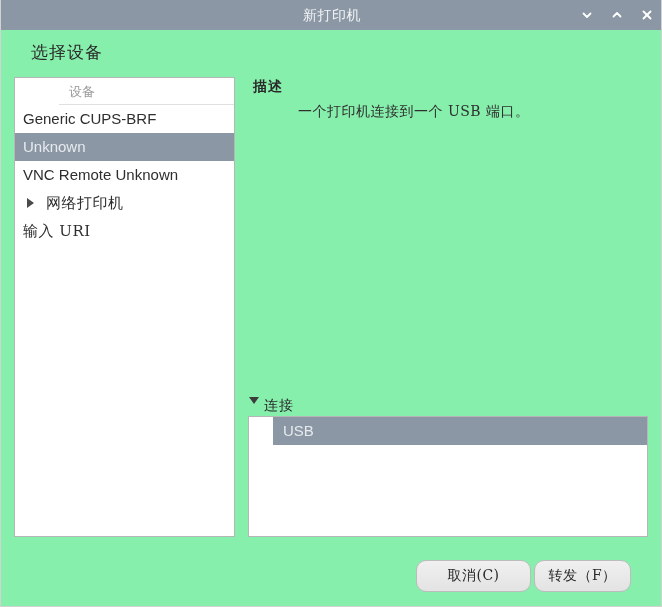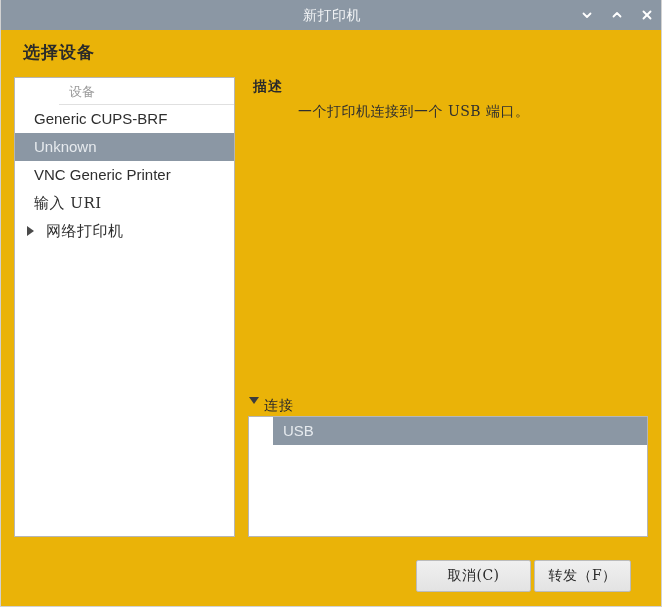--- a/index.html
+++ b/index.html
@@ -13,21 +13,21 @@
     overflow: hidden;
     font-family: "Liberation Sans", "DejaVu Sans", sans-serif;
     -webkit-font-smoothing: antialiased;
   }
 
   .window {
     position: absolute;
     left: 0; top: 0;
     width: 662px;
     height: 607px;
-    background: #eab308;
+    background: #86efac;
     box-sizing: border-box;
     border: 1px solid #d2d2d2;
     border-top: none;
     overflow: hidden;
   }
 
   
   .titlebar {
     position: absolute;
     left: 0; top: 0;
@@ -63,25 +63,25 @@
     display: flex;
     align-items: center;
     justify-content: center;
     cursor: pointer;
   }
   .win-btn svg { display: block; }
 
   
   .page-title {
     position: absolute;
-    left: 22px;
+    left: 30px;
     top: 41px;
     font-family: "DejaVu Serif", "Liberation Serif", serif;
     font-size: 17px;
-    font-weight: bold;
+    font-weight: normal;
     color: #2a2a2a;
     letter-spacing: 1px;
   }
 
   
   .device-panel {
     position: absolute;
     left: 13px;
     top: 77px;
     width: 221px;
@@ -99,21 +99,21 @@
     font-family: "DejaVu Serif", "Liberation Serif", serif;
     font-size: 13px;
     color: #9a9a9a;
     border-bottom: 1px solid #e0e0e0;
     background: #ffffff;
     margin-left: 44px;
   }
   .device-row {
     height: 28px;
     line-height: 28px;
-    padding-left: 19px;
+    padding-left: 8px;
     box-sizing: border-box;
     font-size: 15px;
     color: #2e2e2e;
     white-space: nowrap;
     overflow: hidden;
     position: relative;
   }
   .device-row.cjk {
     font-family: "DejaVu Serif", "Liberation Serif", serif;
     font-size: 15px;
@@ -214,21 +214,21 @@
     top: 548px;
     width: 662px;
     height: 59px;
   }
   .btn {
     position: absolute;
     top: 12px;
     height: 32px;
     background: linear-gradient(to bottom, #f0f0f0 0%, #e3e3e3 100%);
     border: 1px solid #bcbcbc;
-    border-radius: 2px;
+    border-radius: 10px;
     box-sizing: border-box;
     font-family: "DejaVu Serif", "Liberation Serif", serif;
     font-size: 14px;
     color: #2a2a2a;
     cursor: pointer;
     display: flex;
     align-items: center;
     justify-content: center;
     padding: 0;
     letter-spacing: 0.5px;
@@ -268,28 +268,28 @@
   <div class="device-panel">
     <div class="device-header">设备</div>
     <div>
       <div class="device-row">
         <span>Generic CUPS-BRF</span>
       </div>
       <div class="device-row selected">
         <span>Unknown</span>
       </div>
       <div class="device-row">
-        <span>VNC Generic Printer</span>
-      </div>
-      <div class="device-row cjk">
-        <span>输入 URI</span>
+        <span>VNC Remote Unknown</span>
       </div>
       <div class="device-row cjk has-expander">
         <span class="expander-tri"></span>
         <span>网络打印机</span>
+      </div>
+      <div class="device-row cjk">
+        <span>输入 URI</span>
       </div>
     </div>
   </div>
 
   <div class="desc-title">描述</div>
   <div class="desc-text">一个打印机连接到一个 USB 端口。</div>
 
   <div class="conn-expander">
     <span class="conn-tri"></span>
     <span class="conn-label">连接</span>

